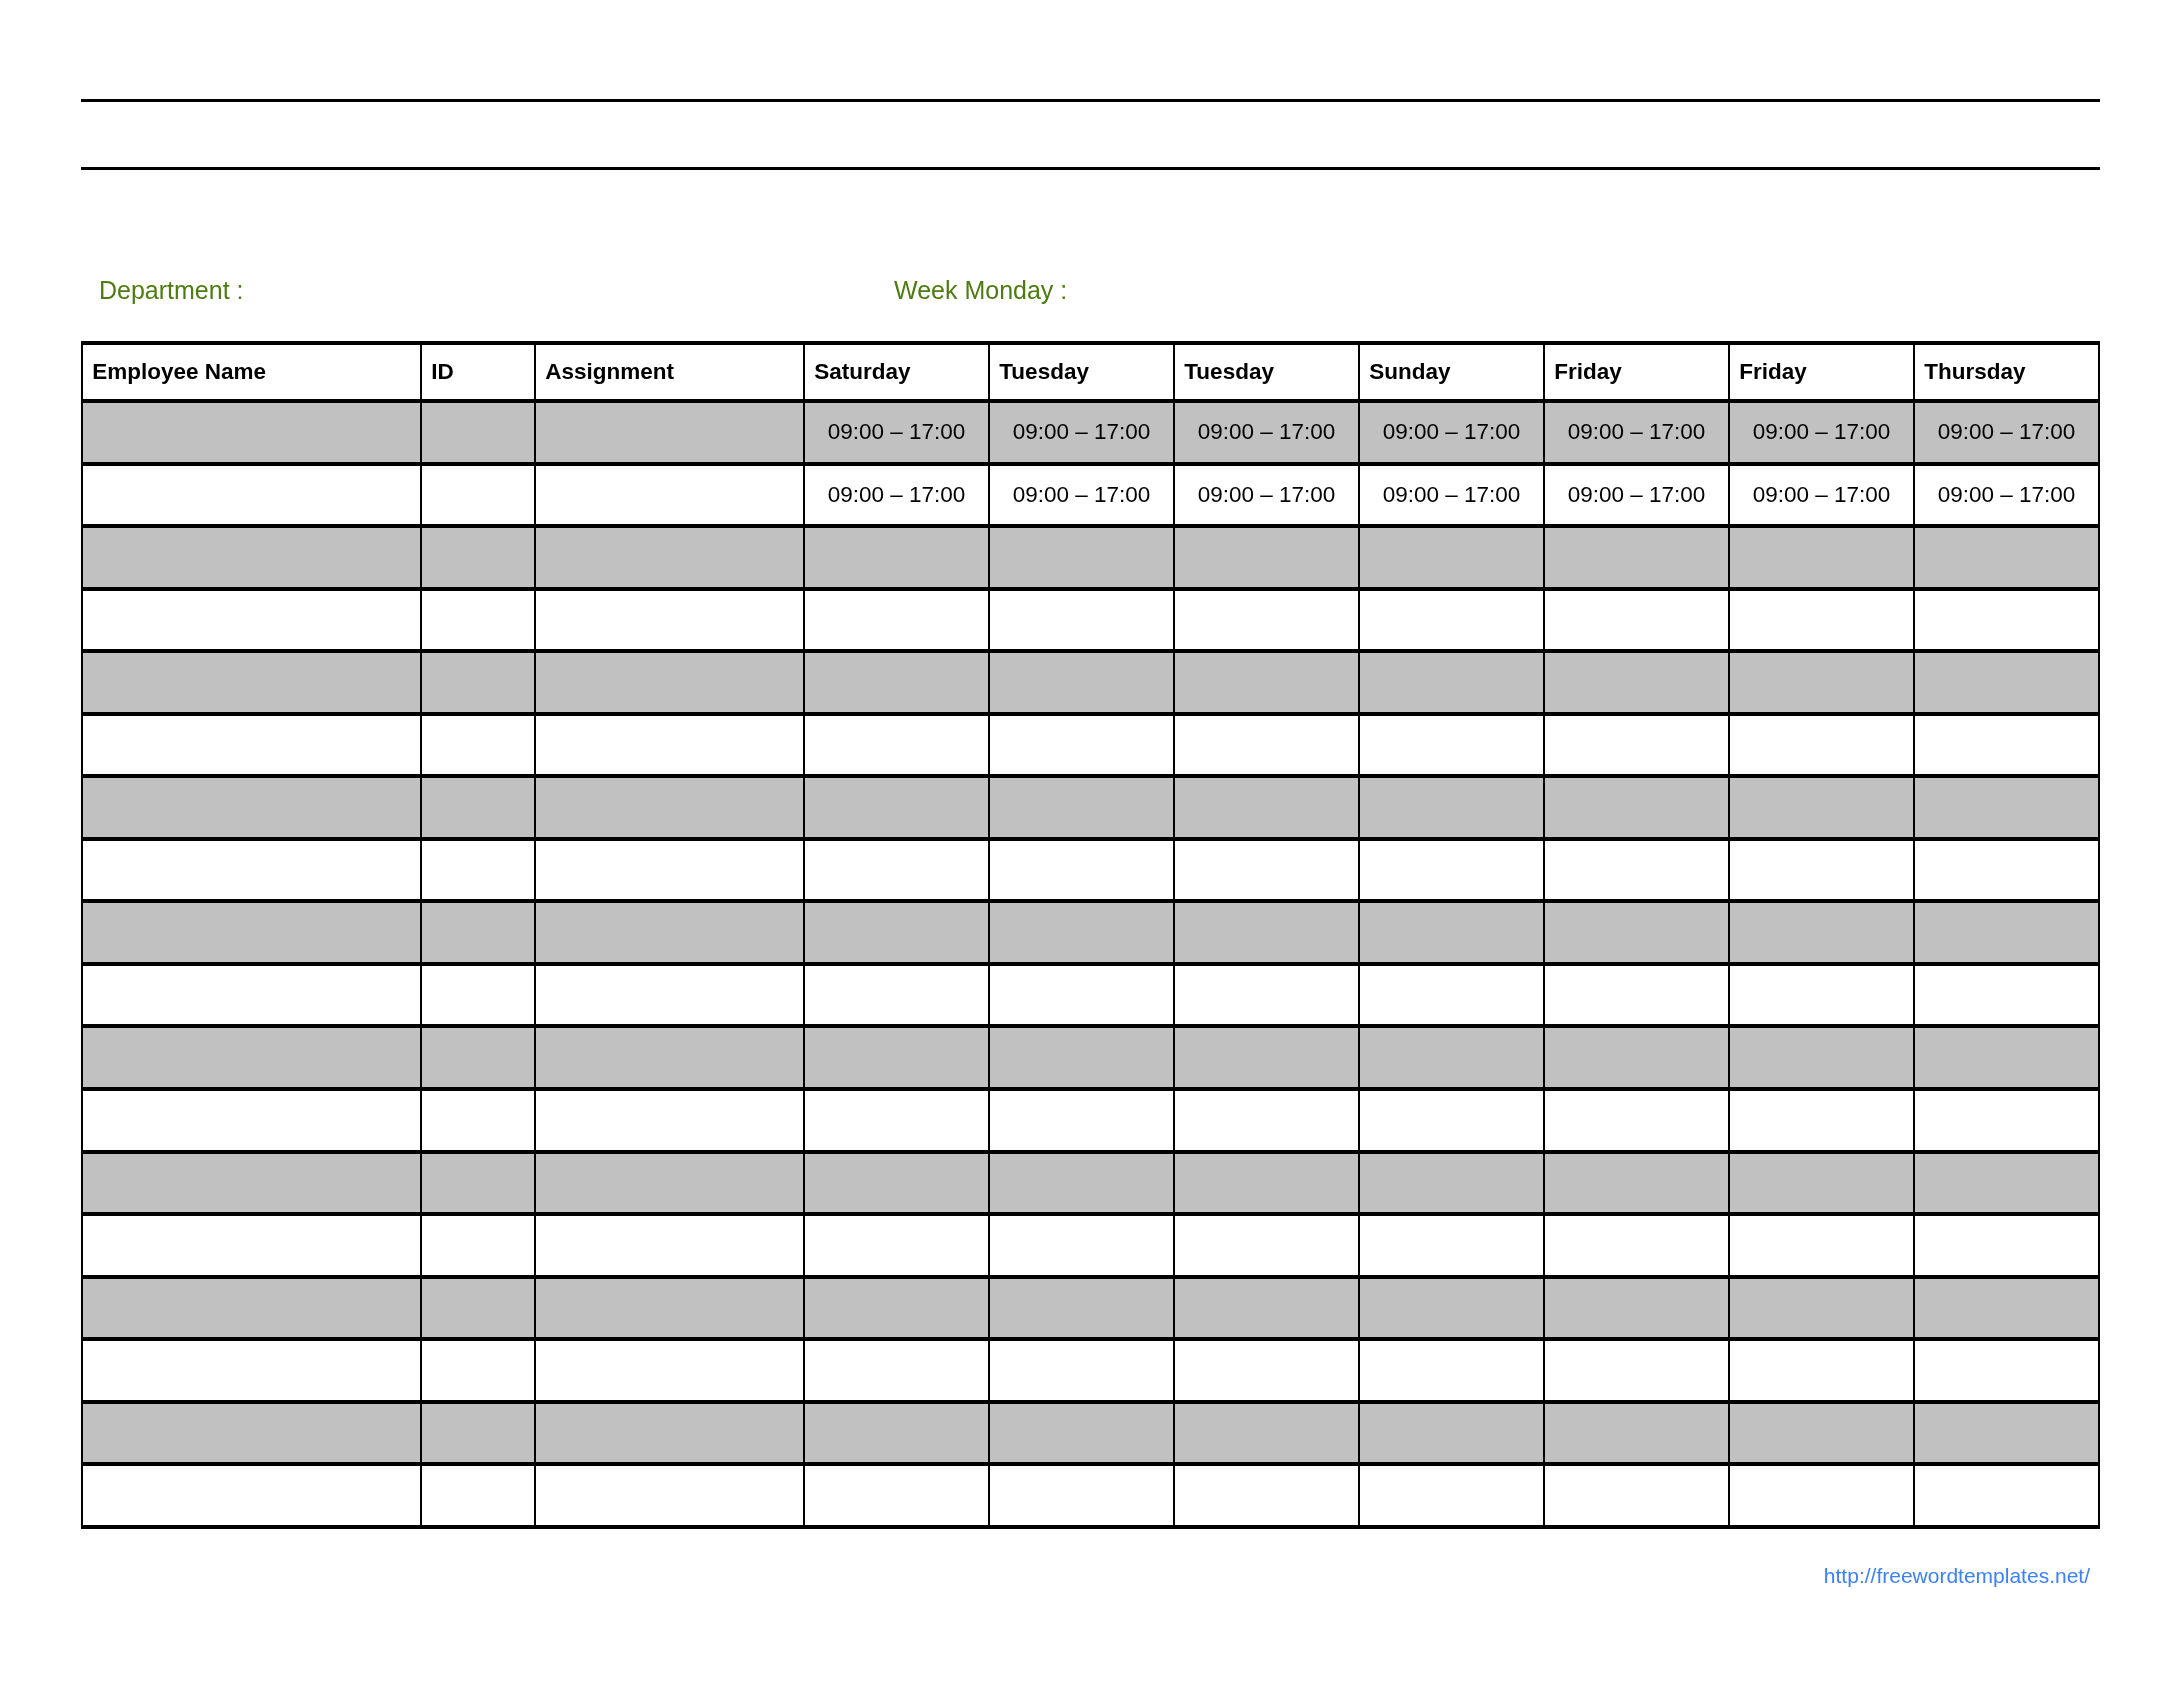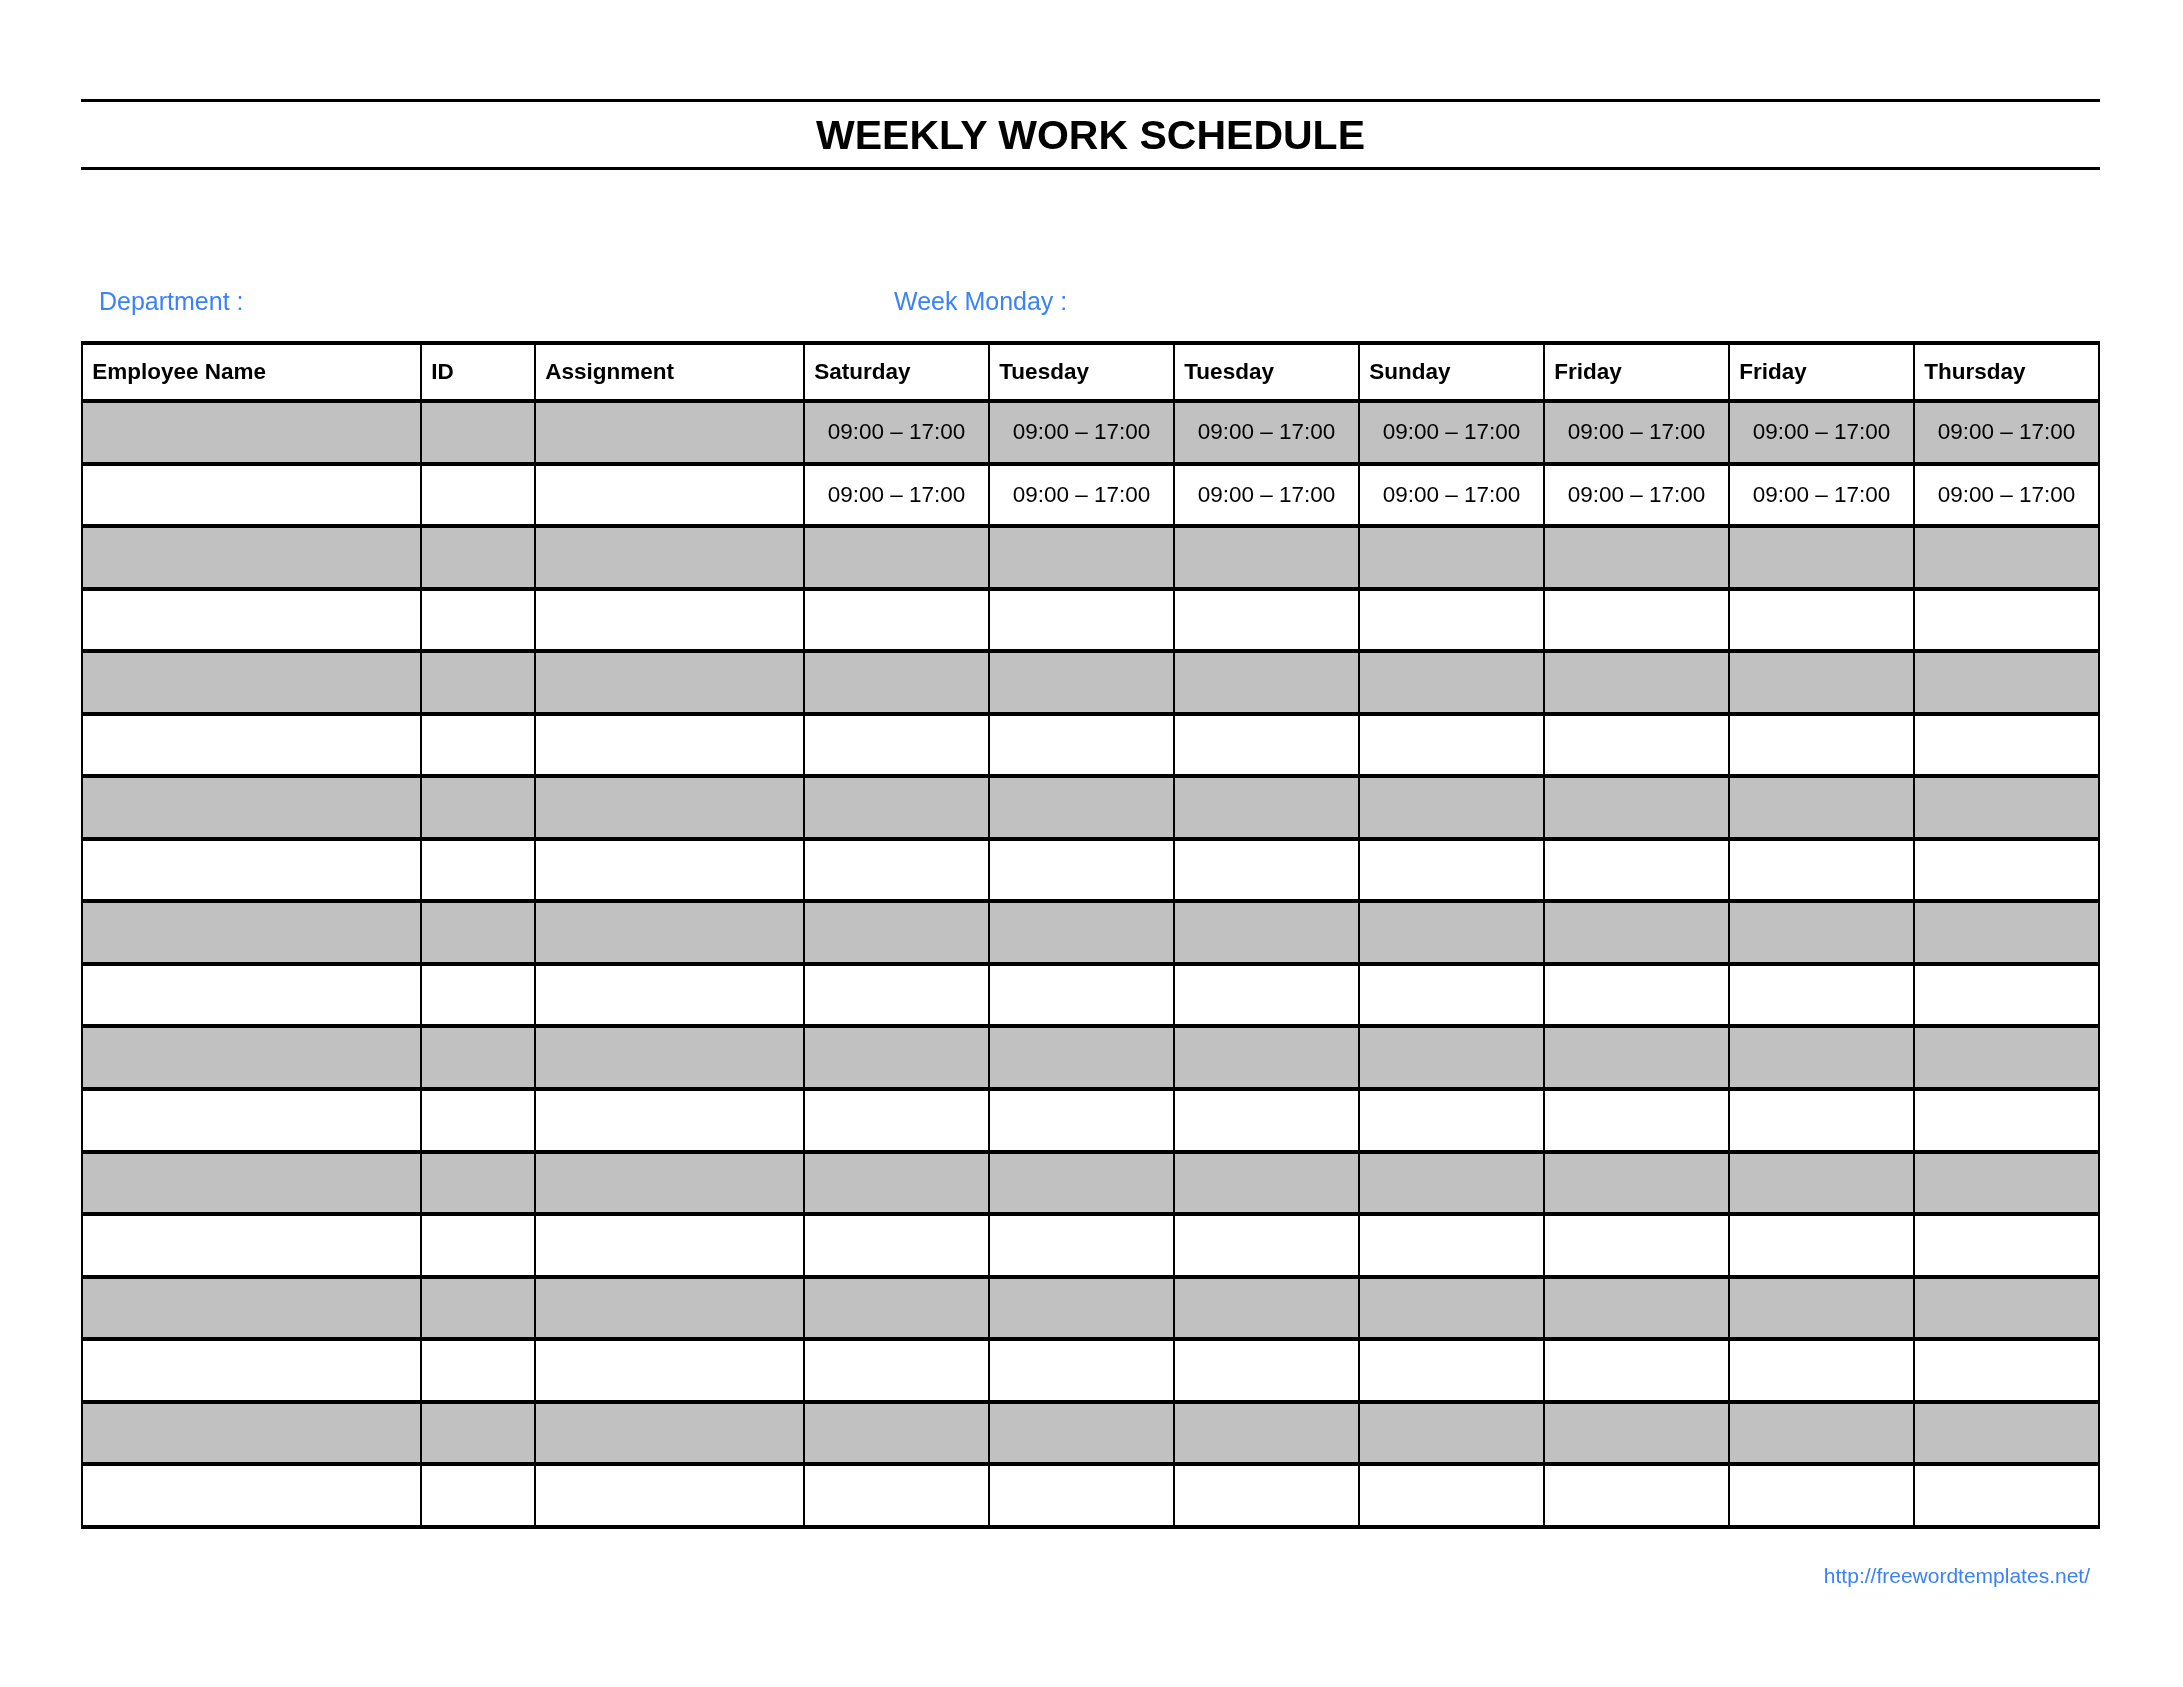--- a/index.html
+++ b/index.html
@@ -33,24 +33,24 @@
     margin: 0;
     text-align: center;
     font-size: 41px;
     line-height: 58px;
     font-weight: bold;
     letter-spacing: 0px;
     color: #000000;
   }
   .form-label {
     position: absolute;
-    top: 286px;
+    top: 275px;
     font-size: 25px;
     line-height: 30px;
-    color: #3b82f6;
+    color: #4d7c0f;
     white-space: nowrap;
   }
   .department-label { left: 99px; }
   .week-period-label { left: 894px; }
   table.schedule {
     position: absolute;
     left: 81px;
     top: 341px;
     width: 2019px;
     height: 1188px;
@@ -100,21 +100,20 @@
   col.c-assign { width: 269px; }
   col.c-day    { width: 185px; }
 </style>
 </head>
 <body>
 
 <div class="page">
 
   <div class="rule rule-top"></div>
 
-  <h1 class="doc-title">WEEKLY WORK SCHEDULE</h1>
 
   <div class="rule rule-bottom"></div>
 
   <span class="form-label department-label">Department :</span>
 
   <span class="form-label week-period-label">Week Monday :</span>
 
   <table class="schedule">
     <colgroup>
       <col class="c-name">

